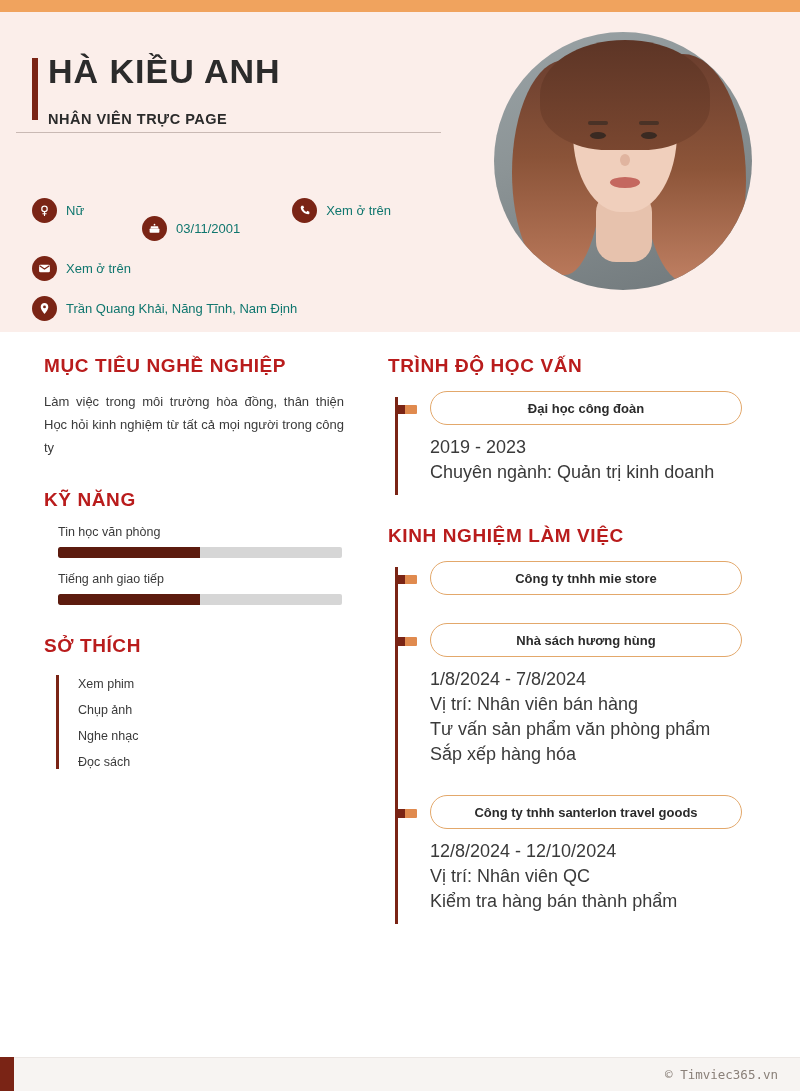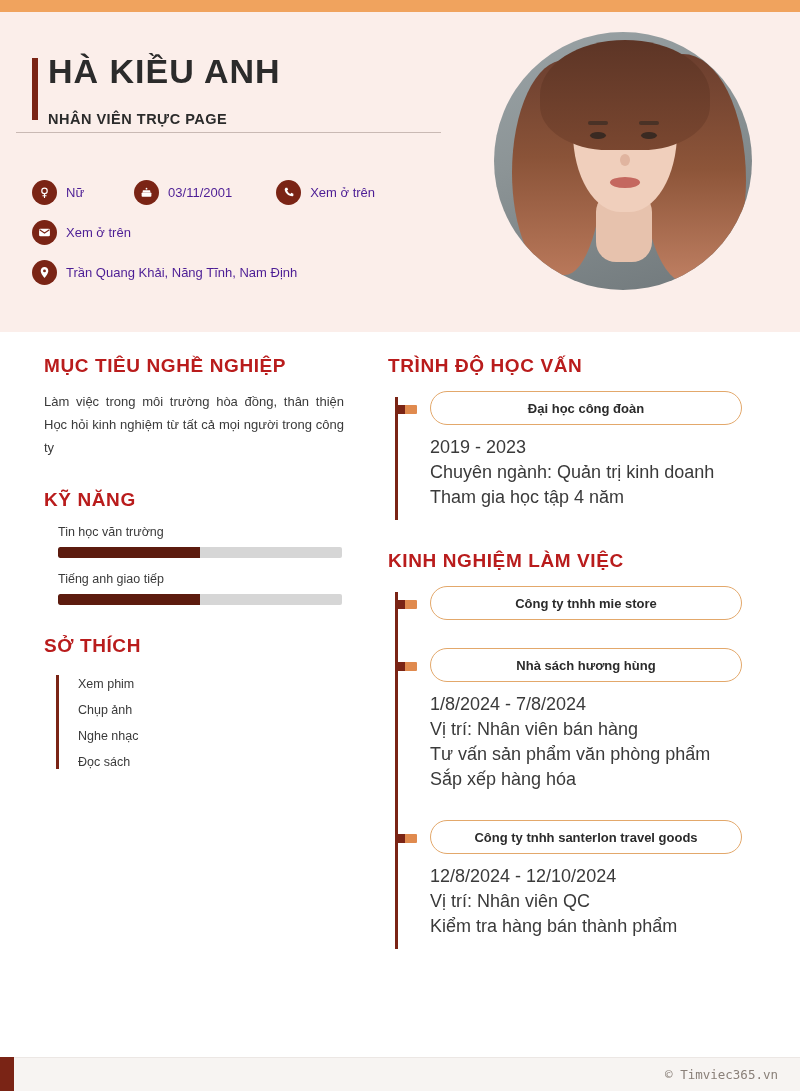--- a/index.html
+++ b/index.html
@@ -85,28 +85,29 @@
     position: absolute;
     left: 32px;
     top: 168px;
     width: 440px;
   }
   .contact-row {
     display: flex;
     align-items: center;
     margin-bottom: 15px;
     font-size: 13px;
-    color: #4c1d95;
+    color: #0f766e;
+    gap: 8px;
   }
   .contact-item {
     display: flex;
     align-items: center;
   }
   .contact-item.gap1 { margin-right: 50px; }
-  .contact-item.gap2 { margin-right: 44px; }
+  .contact-item.gap2 { margin-right: 44px; margin-top: 36px; }
   .ic {
     width: 25px; height: 25px;
     border-radius: 50%;
     background: #7a2415;
     color: #ffffff;
     display: inline-flex;
     align-items: center;
     justify-content: center;
     margin-right: 9px;
     flex: 0 0 auto;
@@ -439,21 +440,21 @@
 
     <div class="section">
       <h2 class="section-title">MỤC TIÊU NGHỀ NGHIỆP</h2>
       <p class="para">Làm việc trong môi trường hòa đồng, thân thiện Học hỏi kinh nghiệm từ tất cả mọi người trong công ty</p>
     </div>
 
     <div class="section">
       <h2 class="section-title">KỸ NĂNG</h2>
 
       <div class="skill">
-        <div class="skill-label">Tin học văn trường</div>
+        <div class="skill-label">Tin học văn phòng</div>
         <div class="bar-track">
           <div class="bar-fill" style="width: 50%;"></div>
         </div>
       </div>
 
       <div class="skill">
         <div class="skill-label">Tiếng anh giao tiếp</div>
         <div class="bar-track">
           <div class="bar-fill" style="width: 50%;"></div>
         </div>
@@ -478,21 +479,20 @@
       <h2 class="section-title">TRÌNH ĐỘ HỌC VẤN</h2>
       <div class="timeline">
         <div class="rail"></div>
 
         <div class="tl-item">
           <div class="tl-marker"></div>
           <div class="tl-pill">Đại học công đoàn</div>
           <div class="tl-lines">
             <div class="tl-line">2019 - 2023</div>
             <div class="tl-line">Chuyên ngành: Quản trị kinh doanh</div>
-            <div class="tl-line">Tham gia học tập 4 năm</div>
           </div>
         </div>
       </div>
     </div>
 
     <div class="section">
       <h2 class="section-title">KINH NGHIỆM LÀM VIỆC</h2>
       <div class="timeline">
         <div class="rail"></div>
 

